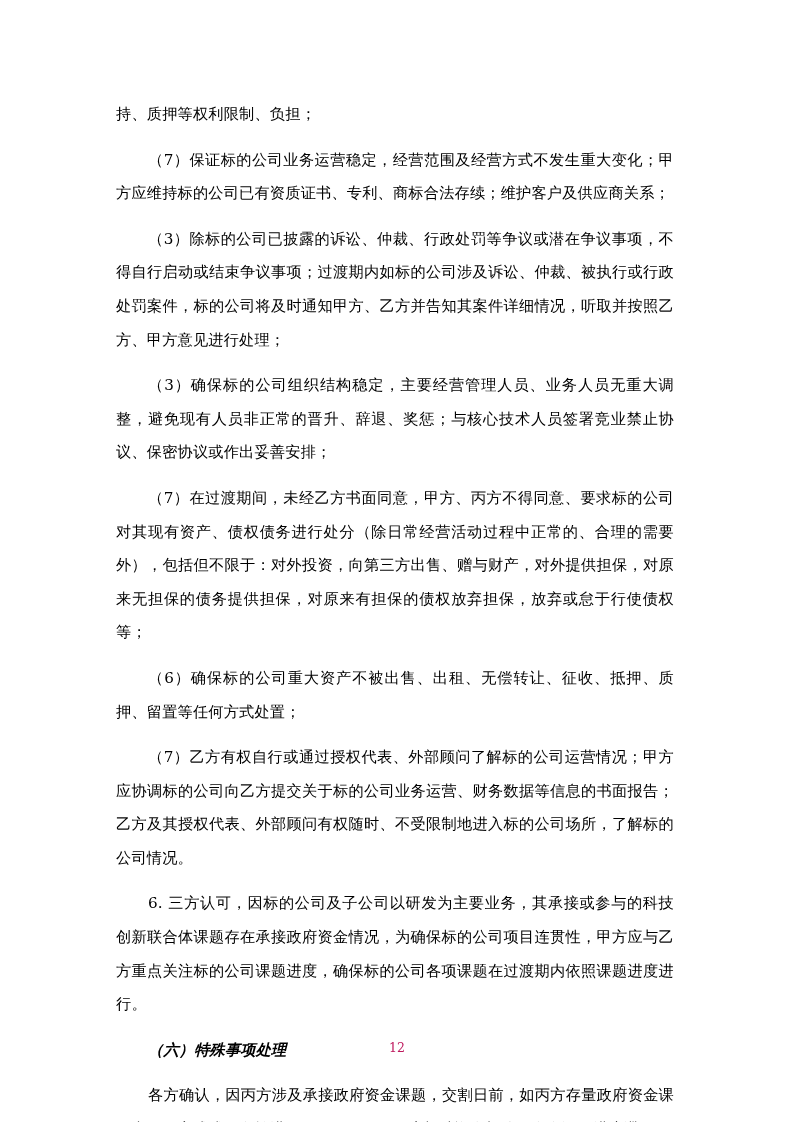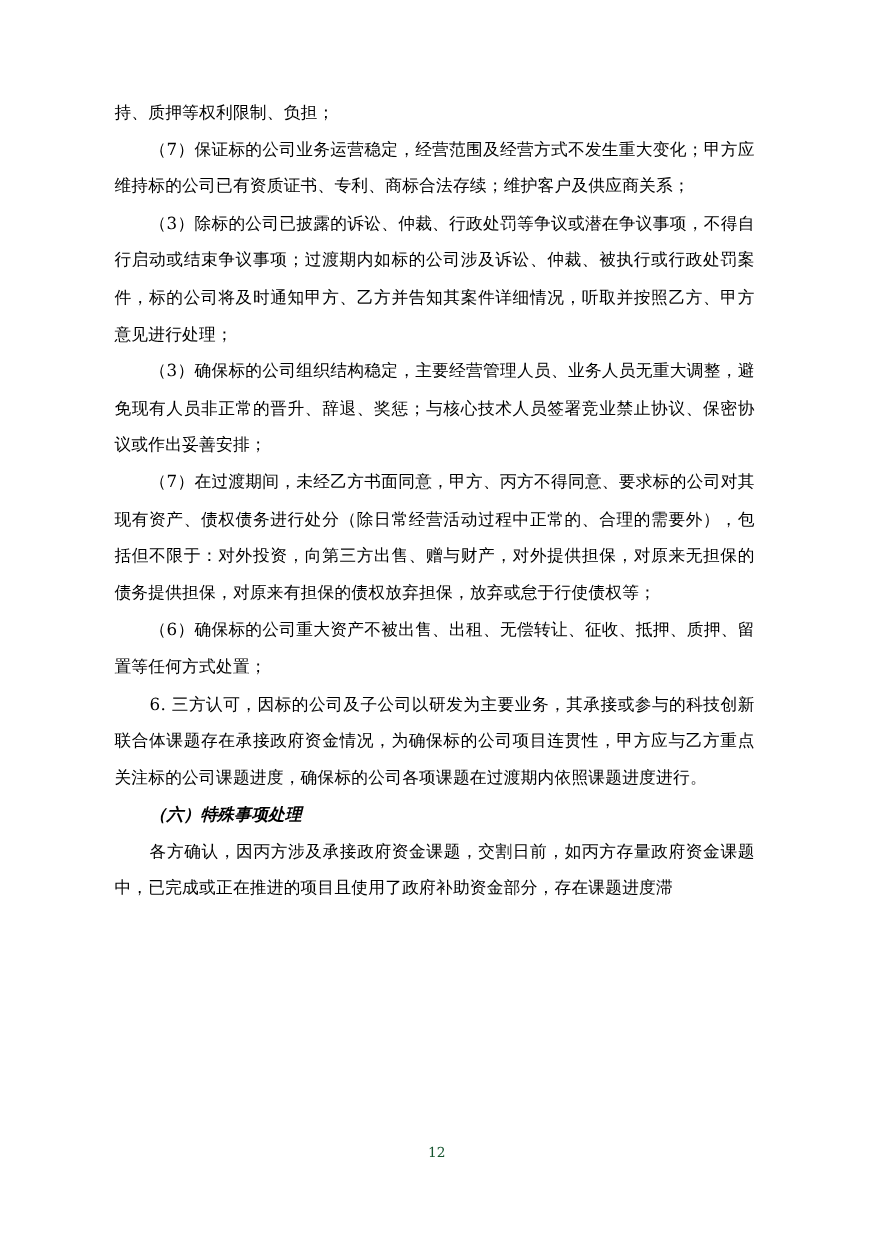--- a/index.html
+++ b/index.html
@@ -19,21 +19,21 @@
     box-sizing: border-box;
     overflow: hidden;
   }
   .content {
     position: absolute;
     left: 104px;
     top: 86px;
     width: 582px;
   }
   p {
-    margin: 0;
+    margin: 12px;
     font-size: 15.2px;
     line-height: 33.6px;
     color: #000000;
     text-align: justify;
     text-justify: inter-ideograph;
     letter-spacing: 0.2px;
     font-family: "DejaVu Serif", "Liberation Serif", serif;
   }
   p.indent {
     text-indent: 32px;
@@ -43,33 +43,34 @@
     font-weight: bold;
     font-style: italic;
   }
   .page-number {
     position: absolute;
     left: 0;
     right: 0;
     top: 1040px;
     text-align: center;
     font-size: 12.5px;
-    color: #14532d;
+    color: #be185d;
     font-family: "DejaVu Serif", "Liberation Serif", serif;
   }
 </style>
 </head>
 <body>
 
 <div class="page">
   <div class="content">
     <p class="plain">持、质押等权利限制、负担；</p>
     <p class="indent">（7）保证标的公司业务运营稳定，经营范围及经营方式不发生重大变化；甲方应维持标的公司已有资质证书、专利、商标合法存续；维护客户及供应商关系；</p>
     <p class="indent">（3）除标的公司已披露的诉讼、仲裁、行政处罚等争议或潜在争议事项，不得自行启动或结束争议事项；过渡期内如标的公司涉及诉讼、仲裁、被执行或行政处罚案件，标的公司将及时通知甲方、乙方并告知其案件详细情况，听取并按照乙方、甲方意见进行处理；</p>
     <p class="indent">（3）确保标的公司组织结构稳定，主要经营管理人员、业务人员无重大调整，避免现有人员非正常的晋升、辞退、奖惩；与核心技术人员签署竞业禁止协议、保密协议或作出妥善安排；</p>
     <p class="indent">（7）在过渡期间，未经乙方书面同意，甲方、丙方不得同意、要求标的公司对其现有资产、债权债务进行处分（除日常经营活动过程中正常的、合理的需要外），包括但不限于：对外投资，向第三方出售、赠与财产，对外提供担保，对原来无担保的债务提供担保，对原来有担保的债权放弃担保，放弃或怠于行使债权等；</p>
     <p class="indent">（6）确保标的公司重大资产不被出售、出租、无偿转让、征收、抵押、质押、留置等任何方式处置；</p>
+    <p class="indent">（7）乙方有权自行或通过授权代表、外部顾问了解标的公司运营情况；甲方应协调标的公司向乙方提交关于标的公司业务运营、财务数据等信息的书面报告；乙方及其授权代表、外部顾问有权随时、不受限制地进入标的公司场所，了解标的公司情况。</p>
     <p class="indent">6. 三方认可，因标的公司及子公司以研发为主要业务，其承接或参与的科技创新联合体课题存在承接政府资金情况，为确保标的公司项目连贯性，甲方应与乙方重点关注标的公司课题进度，确保标的公司各项课题在过渡期内依照课题进度进行。</p>
     <p class="heading">（六）特殊事项处理</p>
     <p class="indent">各方确认，因丙方涉及承接政府资金课题，交割日前，如丙方存量政府资金课题中，已完成或正在推进的项目且使用了政府补助资金部分，存在课题进度滞</p>
   </div>
   <div class="page-number">12</div>
 </div>
 
 </body></html>

